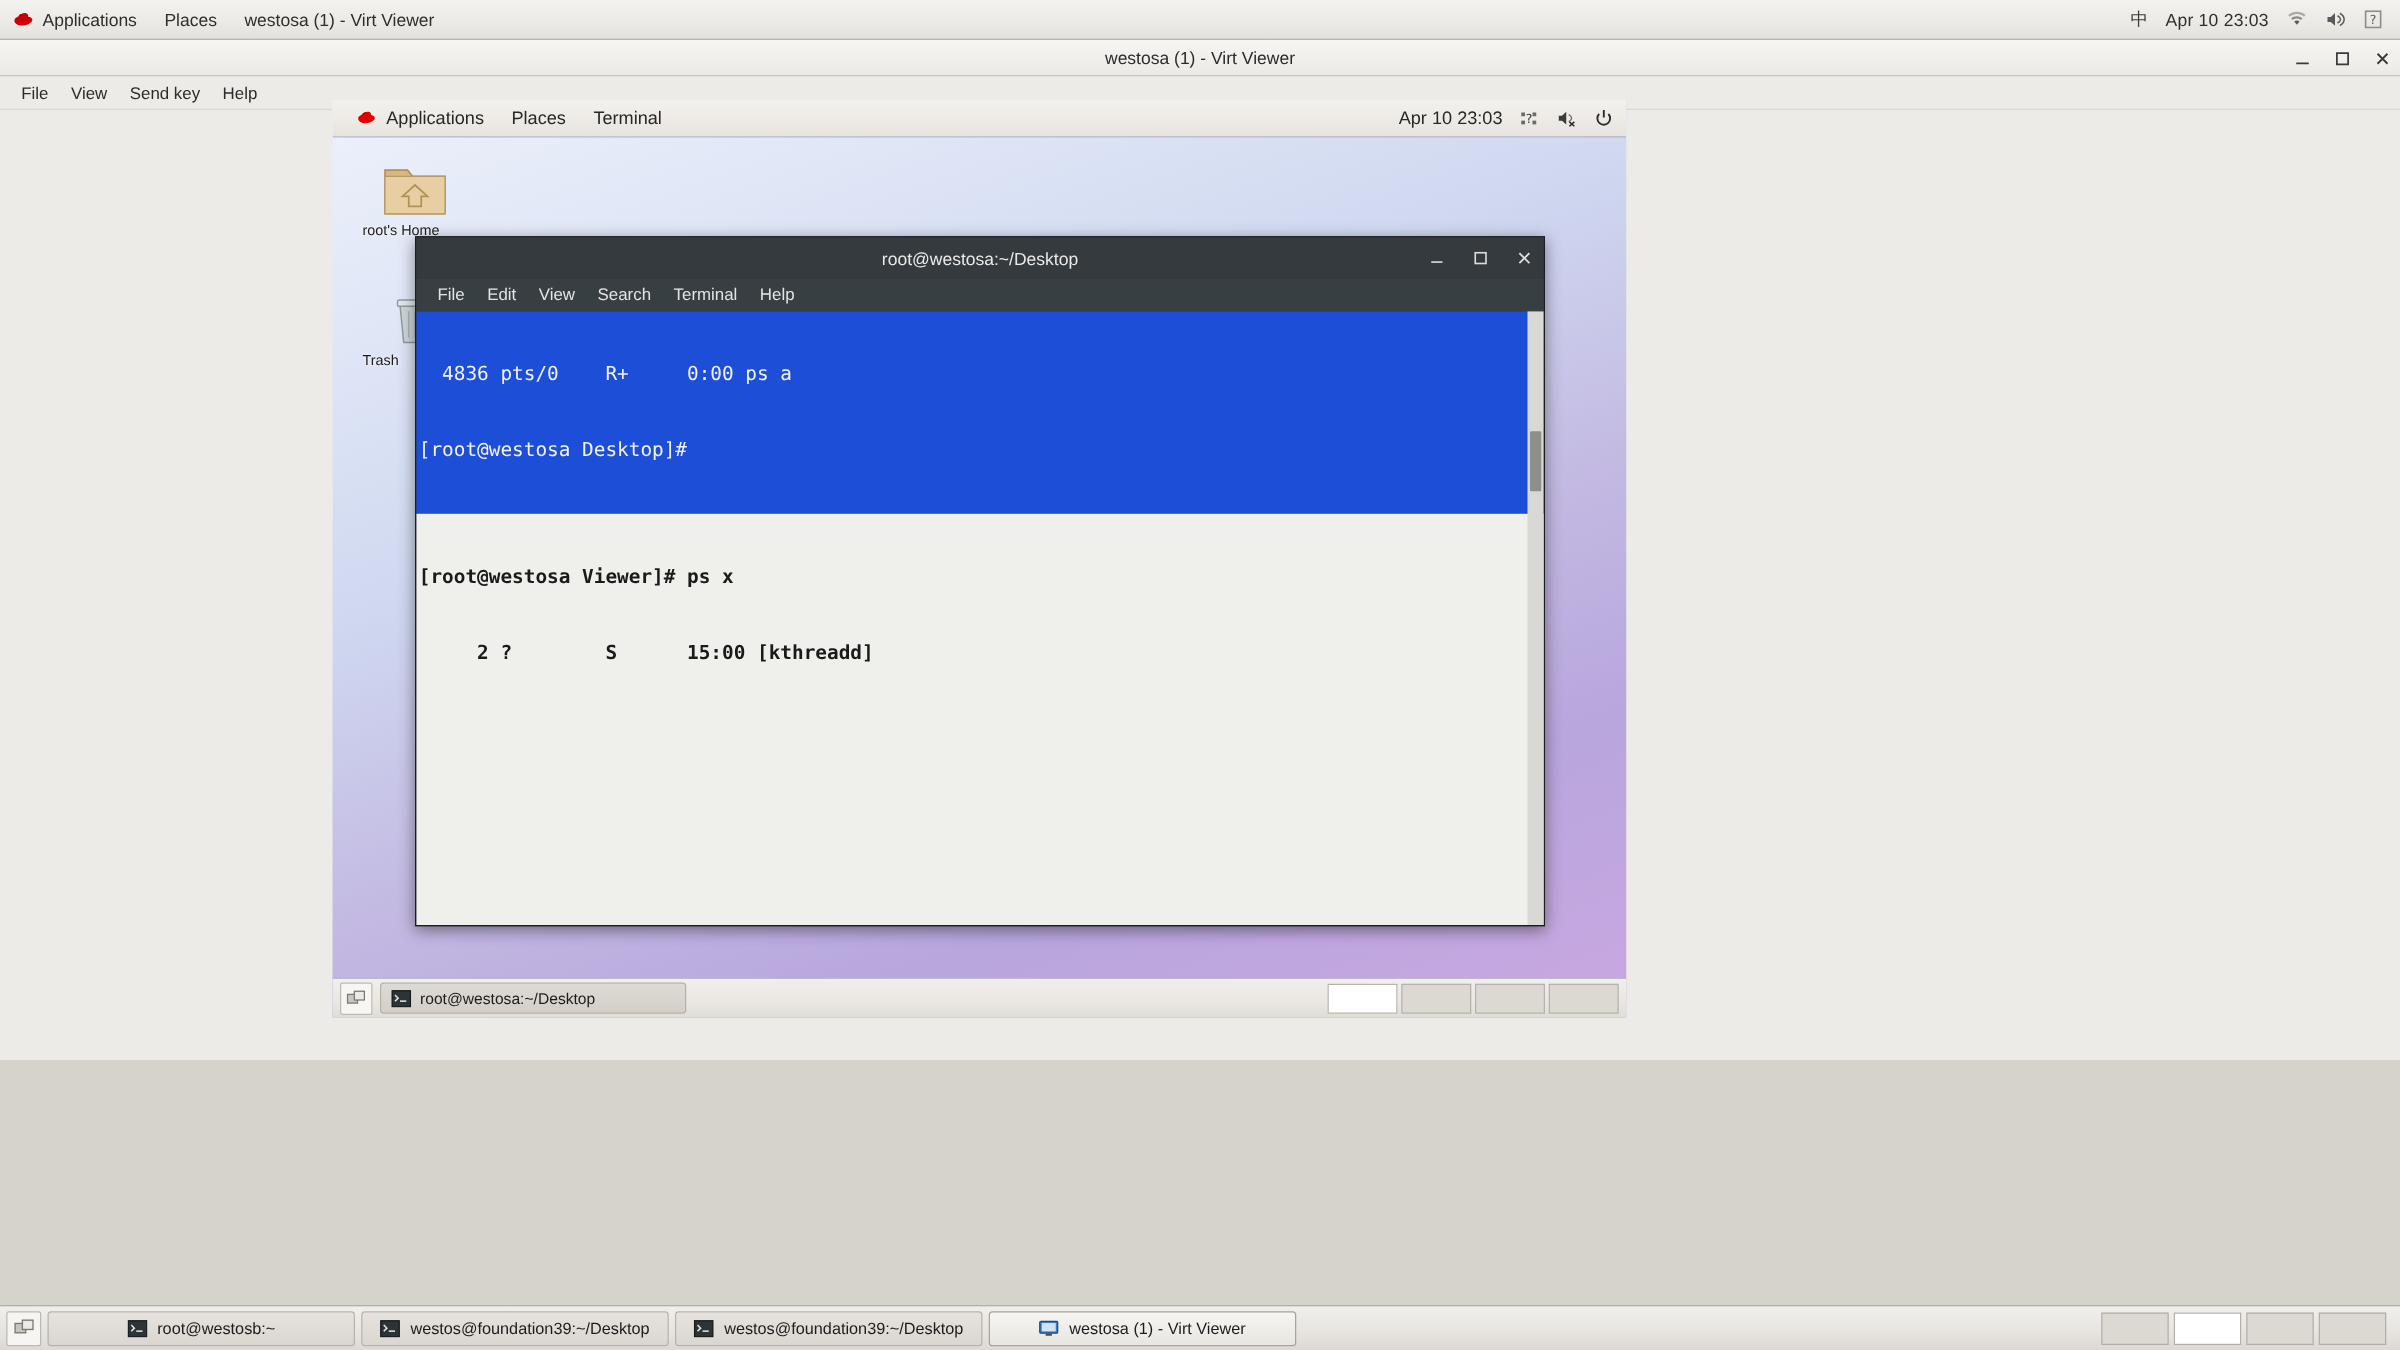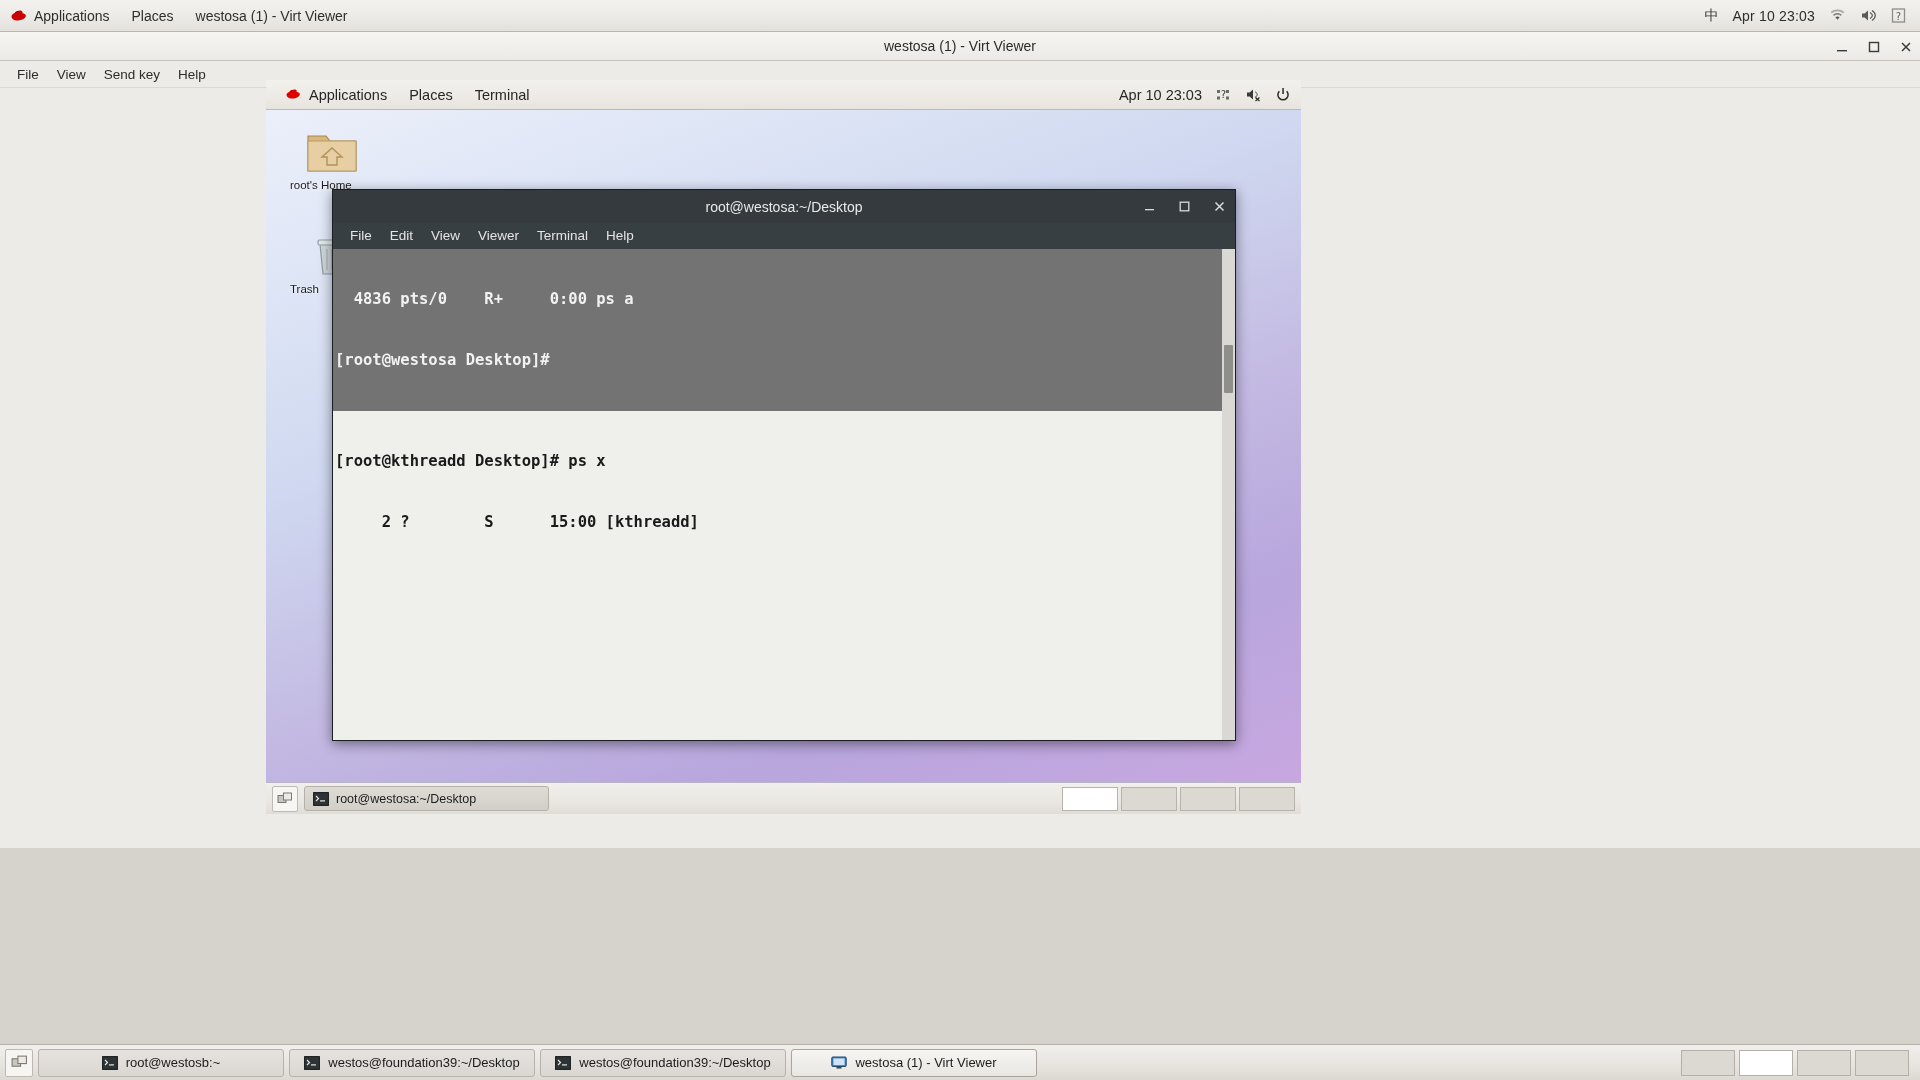--- a/index.html
+++ b/index.html
@@ -118,21 +118,21 @@
   .term-menubar{
     height:26px;background:#383f42;display:flex;align-items:center;padding-left:8px;box-sizing:border-box;
   }
   .term-menuitem{font-size:13.5px;color:#e4e4e4;padding:0 9px;line-height:26px;}
   .term-body{
     position:relative;height:calc(100% - 59px);overflow:hidden;
     font-family:"DejaVu Sans Mono","Liberation Mono",monospace;
     font-size:15.5px;line-height:20.2px;
   }
   .term-dark{
-    background:#737373;color:#f2f2f2;padding:0 0 0 2px;font-weight:bold;
+    background:#1d4ed8;color:#f2f2f2;padding:0 0 0 2px;font-weight:normal;
     white-space:pre;
   }
   .term-light{
     background:#efefec;color:#1a1a1a;padding:0 0 0 2px;font-weight:bold;
     white-space:pre;
   }
   .term-scroll{
     position:absolute;right:0;top:0;width:13px;height:100%;background:#d9d8d4;
   }
   .term-thumb{position:absolute;left:2px;width:9px;background:#8e8e8a;border-radius:1px;}
@@ -322,31 +322,31 @@
               <svg width="13" height="13" viewBox="0 0 13 13">
                   <path d="M2.5 2.5L10.5 10.5M10.5 2.5L2.5 10.5" stroke="#dcdcdc" stroke-width="1.5"></path>
                 </svg>
             </span>
           </span>
         </div>
         <div class="term-menubar">
           <span class="term-menuitem">File</span>
           <span class="term-menuitem">Edit</span>
           <span class="term-menuitem">View</span>
-          <span class="term-menuitem">Viewer</span>
+          <span class="term-menuitem">Search</span>
           <span class="term-menuitem">Terminal</span>
           <span class="term-menuitem">Help</span>
         </div>
         <div class="term-body">
           <div class="term-dark">
             <div class="row">  4836 pts/0    R+     0:00 ps a</div>
             <div class="row">[root@westosa Desktop]#</div>
           </div>
           <div class="term-light">
-            <div class="row">[root@kthreadd Desktop]# ps x</div>
+            <div class="row">[root@westosa Viewer]# ps x</div>
             <div class="row">     2 ?        S      15:00 [kthreadd]</div>
             
             
             
             
             
             
             
             
             

